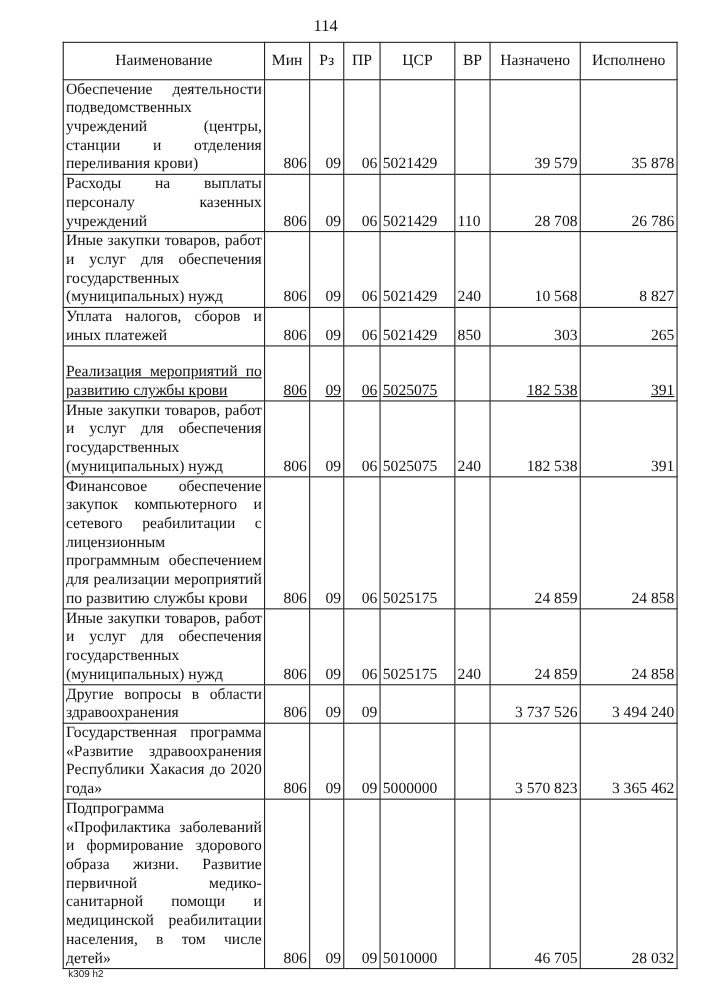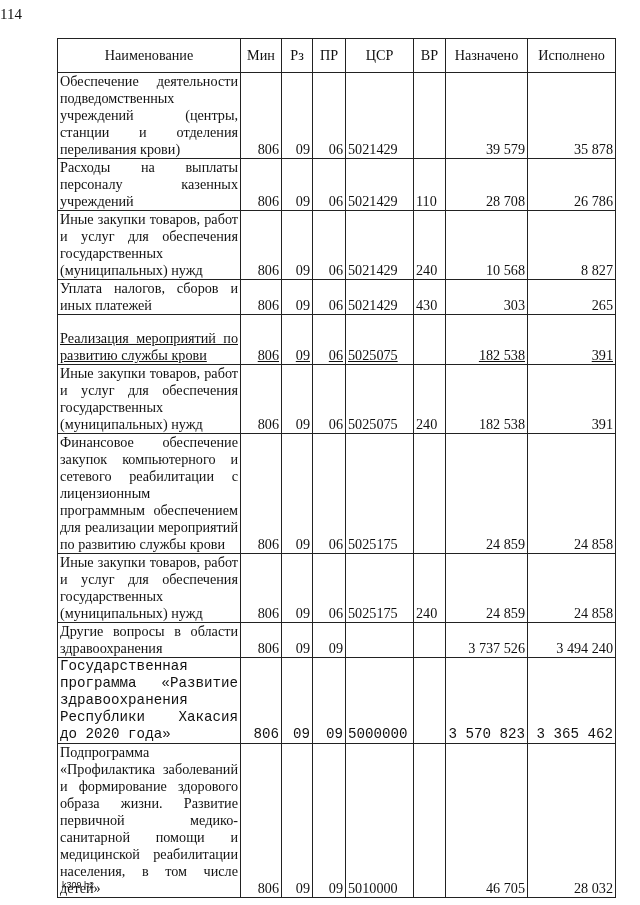--- a/index.html
+++ b/index.html
@@ -1,18 +1,18 @@
 <!DOCTYPE html>
 <html><head>
 <meta charset="utf-8">
 <style>
   html, body { margin: 0; padding: 0; background: #ffffff; }
   body { width: 640px; height: 905px; position: relative; overflow: hidden;
          font-family: "Liberation Serif", "DejaVu Serif", serif; color: #111; }
-  .page-number { position: absolute; top: 6px; left: 0; width: 592px; 
+  .page-number { position: absolute; top: 16px; left: 0; width: 592px; text-align: center;
                  font-size: 15px; }
   table.budget { position: absolute; top: 38px; left: 57px; border-collapse: collapse;
                  table-layout: fixed; width: 558px; font-size: 14.2px; line-height: 17px; }
   table.budget td, table.budget th { border: 1.3px solid #222; padding: 0 2px; vertical-align: bottom; }
   table.budget th { font-weight: normal; height: 33px; vertical-align: middle; text-align: center; }
   td.name { text-align: justify; text-align-last: left; padding-left: 1px; padding-right: 1px; hyphens: none; }
   td.num { text-align: right; white-space: nowrap; }
   td.code { text-align: left; white-space: nowrap; padding-left: 3px; margin-left: 14px; }
   .footer-code { position: absolute; left: 62px; top: 880px; font-size: 9px;
                  font-family: "Liberation Sans", sans-serif; }
@@ -75,21 +75,21 @@
         <td class="code">240</td>
         <td class="num">10 568</td>
         <td class="num">8 827</td>
       </tr>
       <tr style="height: 33px;">
         <td class="name">Уплата налогов, сборов и иных платежей</td>
         <td class="num">806</td>
         <td class="num">09</td>
         <td class="num">06</td>
         <td class="code">5021429</td>
-        <td class="code">430</td>
+        <td class="code">850</td>
         <td class="num">303</td>
         <td class="num">265</td>
       </tr>
       <tr style="height: 50px; text-decoration: underline;">
         <td class="name">Реализация мероприятий по развитию службы крови</td>
         <td class="num">806</td>
         <td class="num">09</td>
         <td class="num">06</td>
         <td class="code">5025075</td>
         <td class="code"></td>
@@ -129,21 +129,21 @@
       <tr style="height: 34px;">
         <td class="name">Другие вопросы в области здравоохранения</td>
         <td class="num">806</td>
         <td class="num">09</td>
         <td class="num">09</td>
         <td class="code"></td>
         <td class="code"></td>
         <td class="num">3 737 526</td>
         <td class="num">3 494 240</td>
       </tr>
-      <tr style="height: 68px; font-family: Liberation Mono, monospace;">
+      <tr style="height: 68px;">
         <td class="name">Государственная программа «Развитие здравоохранения Республики Хакасия до 2020 года»</td>
         <td class="num">806</td>
         <td class="num">09</td>
         <td class="num">09</td>
         <td class="code">5000000</td>
         <td class="code"></td>
         <td class="num">3 570 823</td>
         <td class="num">3 365 462</td>
       </tr>
       <tr style="height: 148px;">

